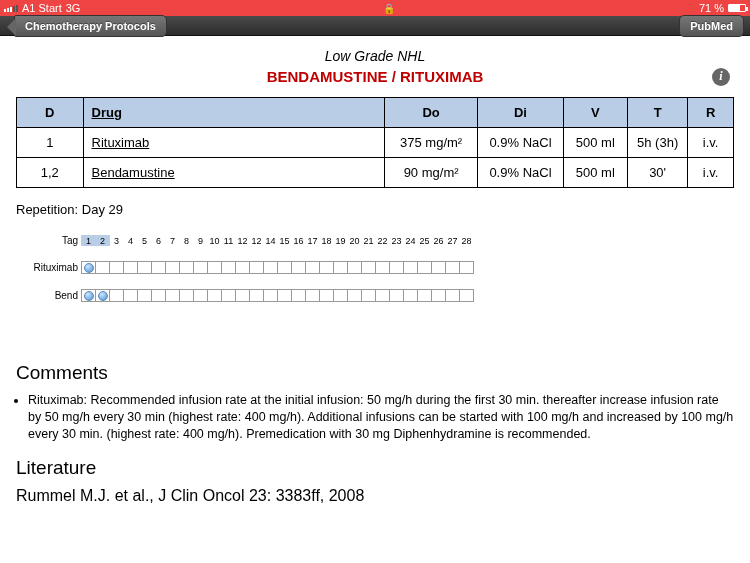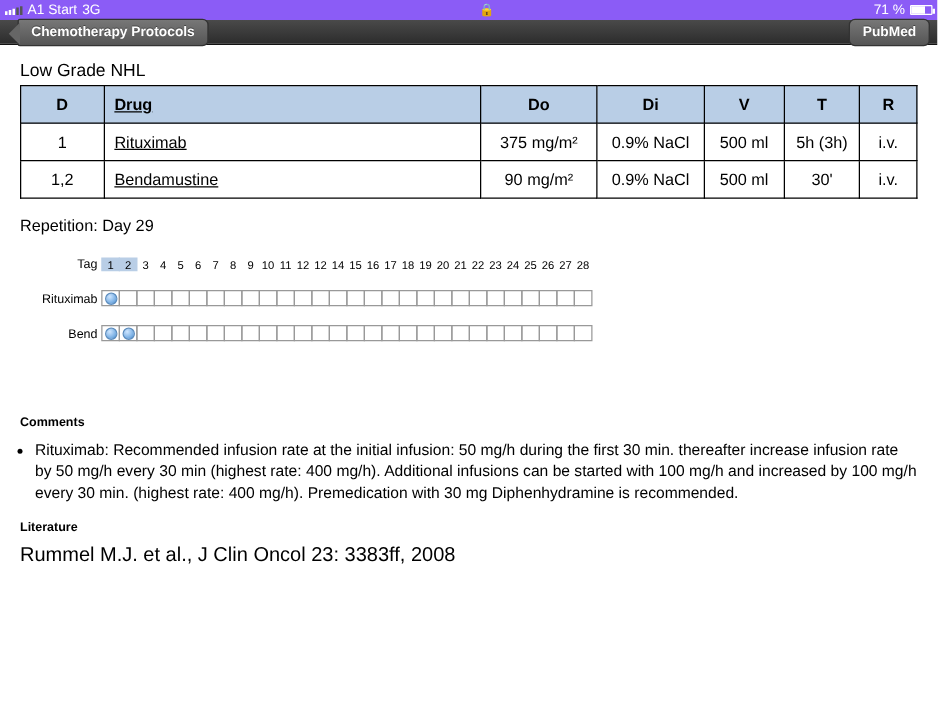--- a/index.html
+++ b/index.html
@@ -6,21 +6,21 @@
     body {
       font-family: -apple-system, "Helvetica Neue", Arial, sans-serif;
       width: 750px;
       height: 563px;
       background: #fff;
       font-size: 13px;
       color: #000;
       overflow: hidden;
     }
     .status-bar {
-      background: #8b5cf6;
+      background: #ef4444;
       color: #fff;
       height: 16px;
       display: flex;
       align-items: center;
       justify-content: space-between;
       font-size: 11px;
       padding: 0 4px;
     }
     .status-left, .status-right { display: flex; align-items: center; gap: 4px; }
     .signal-bars { display: inline-flex; gap: 1px; align-items: flex-end; }
@@ -72,21 +72,21 @@
     .nav-button.back::before {
       content: '';
       position: absolute;
       left: -8px; top: 2px;
       width: 0; height: 0;
       border-top: 9px solid transparent;
       border-bottom: 9px solid transparent;
       border-right: 9px solid #666;
     }
     .content { padding: 12px 16px; }
-    .subtitle { font-size: 14px; margin-bottom: 4px; }
+    .subtitle { text-align: center; font-size: 14px; margin-bottom: 4px; font-style: italic; }
     .title-row { display: flex; align-items: center; justify-content: center; position: relative; margin-bottom: 12px; }
     .title { text-align: center; font-size: 15px; font-weight: bold; color: #c00000; }
     .info-icon {
       position: absolute; right: 4px;
       width: 18px; height: 18px; border-radius: 50%;
       background: #666; color: #fff;
       display: flex; align-items: center; justify-content: center;
       font-style: italic; font-family: Georgia, serif; font-weight: bold;
       font-size: 12px; cursor: pointer;
     }
@@ -114,21 +114,21 @@
     .col-v { width: 62px; }
     .col-t { width: 58px; }
     .col-r { width: 44px; }
     .repetition { font-size: 13px; margin-bottom: 18px; }
     .schedule {
       margin-left: 6px;
       margin-bottom: 60px;
     }
     .schedule-row {
       display: flex;
-      align-items: flex-end;
+      align-items: center;
       font-size: 10px;
       margin-top: 15px;
     }
     .schedule-row.header { margin-bottom: 1px; }
     .schedule-label {
       width: 60px;
       text-align: right;
       padding-right: 4px;
       font-size: 10px;
     }
@@ -151,21 +151,21 @@
       height: 11px;
     }
     .schedule-row.header .schedule-cell.highlight {
       background: #b9cee6;
     }
     .dot {
       width: 10px; height: 10px; border-radius: 50%;
       background: radial-gradient(circle at 35% 30%, #cfe6ff, #7fb3e6 60%, #4a88c7);
       border: 1px solid #5a8bbd;
     }
-    .section-heading { font-size: 10px; font-weight: bold; margin: 10px 0 8px 0; }
+    .section-heading { font-size: 19px; font-weight: normal; margin: 10px 0 8px 0; }
     .comments ul { margin-left: 12px; margin-bottom: 14px; }
     .comments li { font-size: 12.5px; line-height: 1.35; }
     .literature-text { font-size: 16px; margin-top: 6px; }
   </style>
 </head>
 <body>
 
 <div class="status-bar">
   <div class="status-left">
     <span class="signal-bars">
@@ -188,20 +188,24 @@
 </div>
 
 <div class="nav-bar">
   <div class="nav-button back">Chemotherapy Protocols</div>
   <div class="nav-button">PubMed</div>
 </div>
 
 <div class="content">
 
   <div class="subtitle">Low Grade NHL</div>
+  <div class="title-row">
+    <div class="title">BENDAMUSTINE / RITUXIMAB</div>
+    <div class="info-icon">i</div>
+  </div>
 
   <table class="drug-table">
     <thead>
       <tr>
         <th class="col-d">D</th>
         <th class="col-drug drug-col">Drug</th>
         <th class="col-do">Do</th>
         <th class="col-di">Di</th>
         <th class="col-v">V</th>
         <th class="col-t">T</th>

